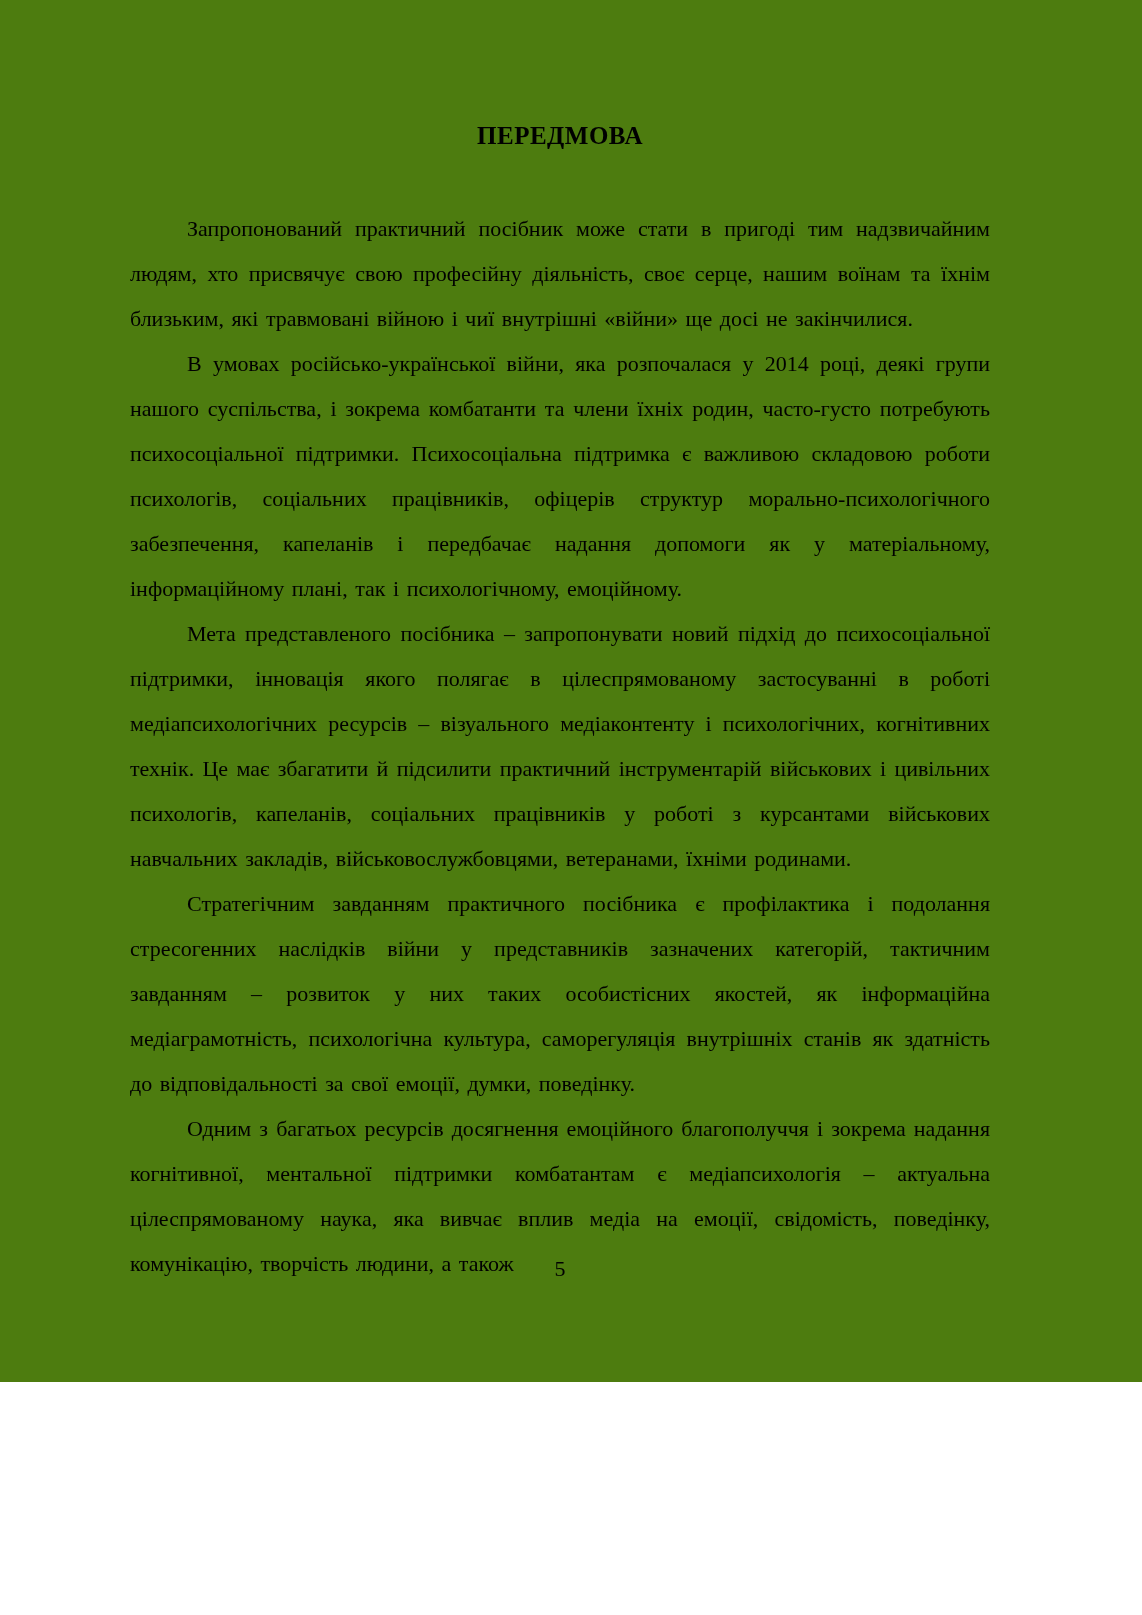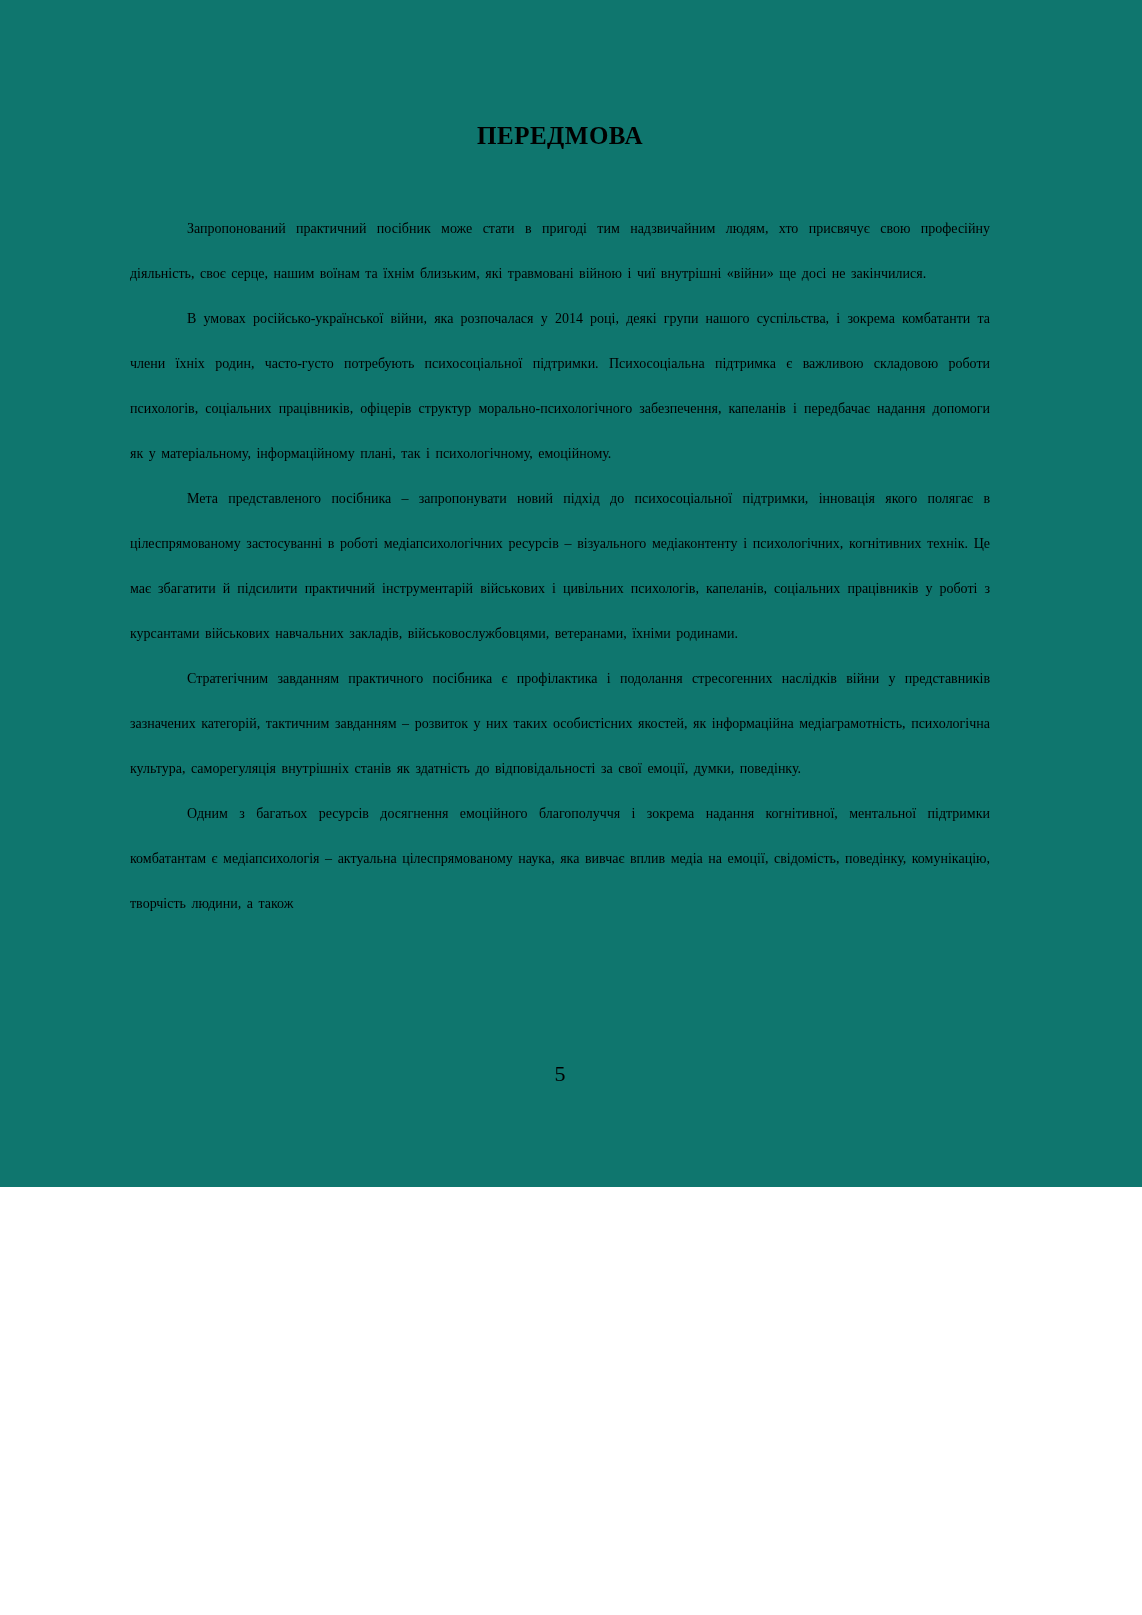--- a/index.html
+++ b/index.html
@@ -12,33 +12,33 @@
       position: relative;
       font-family: "Liberation Serif", serif;
       color: #000000;
       overflow: hidden;
     }
     .page {
       position: absolute;
       top: 0;
       left: 0;
       width: 1142px;
-      height: 1187px;
-      background: #0f766e;
+      height: 1382px;
+      background: #4d7c0f;
       padding: 122px 152px 12px 130px;
     }
     .doc-title {
       font-size: 25px;
       font-weight: bold;
       text-align: center;
       letter-spacing: 0.5px;
       margin-bottom: 56px;
     }
     .body-text p {
-      font-size: 14px;
+      font-size: 22px;
       line-height: 45px;
       text-align: justify;
       text-indent: 57px;
       word-spacing: 2px;
       hyphens: none;
     }
     .page-number {
       position: absolute;
       bottom: 98px;
       left: 130px;

